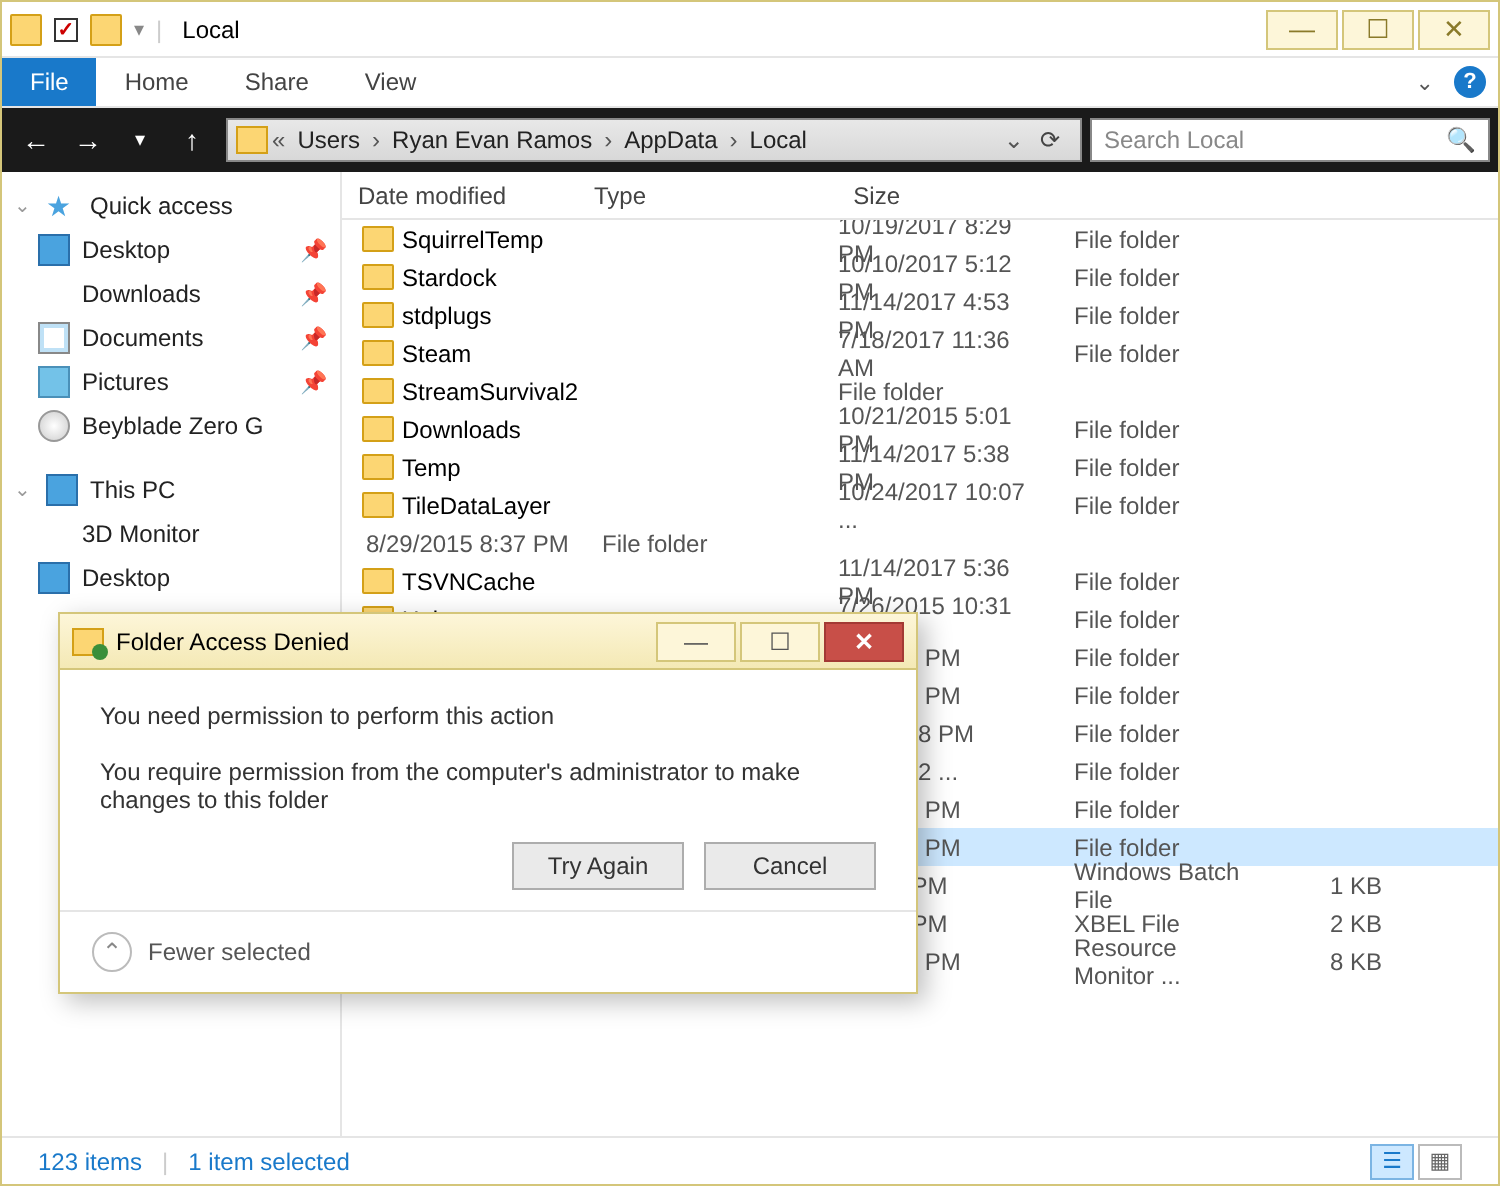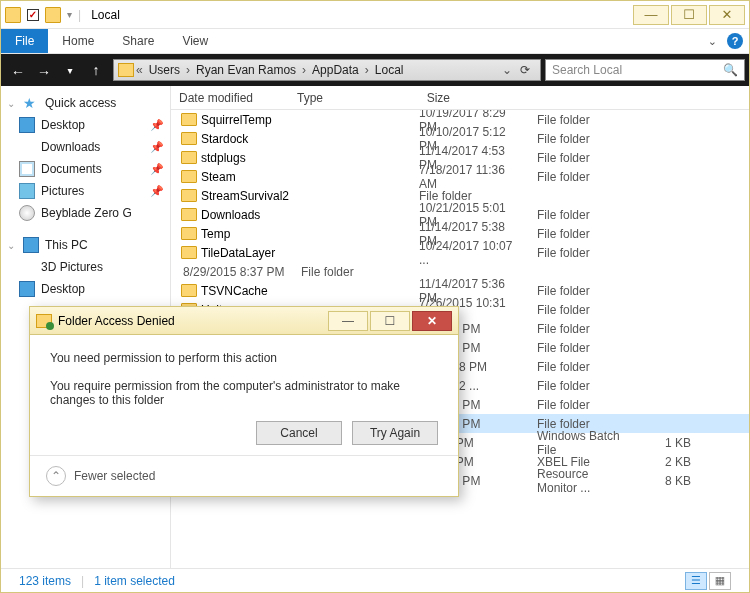--- a/index.html
+++ b/index.html
@@ -179,21 +179,21 @@
     </div>
     <div class="nav-section">
       <div class="nav-item root">
         <span class="nav-caret">⌄</span>
         <span class="nav-icon pc"></span>
         <span>This PC</span>
       </div>
       <div id="pc-items">
           <div class="nav-item">
             <span class="nav-icon cube"></span>
-            <span>3D Pictures</span>
+            <span>3D Monitor</span>
           </div>
           <div class="nav-item">
             <span class="nav-icon monitor"></span>
             <span>Desktop</span>
           </div>
         </div>
     </div>
   </div>
 
   <div class="file-pane">
@@ -399,21 +399,21 @@
     <div class="dctrls">
       <div class="dbtn">—</div>
       <div class="dbtn">☐</div>
       <div class="dbtn close">✕</div>
     </div>
   </div>
   <div class="dialog-body">
     <div class="line1">You need permission to perform this action</div>
     <div class="line2">You require permission from the computer's administrator to make changes to this folder</div>
     <div class="dialog-buttons">
+      <button>Try Again</button>
       <button>Cancel</button>
-      <button>Try Again</button>
     </div>
   </div>
   <div class="dialog-footer">
     <span class="circ">⌃</span>
     <span>Fewer selected</span>
   </div>
 </div>
 
 </body></html>

